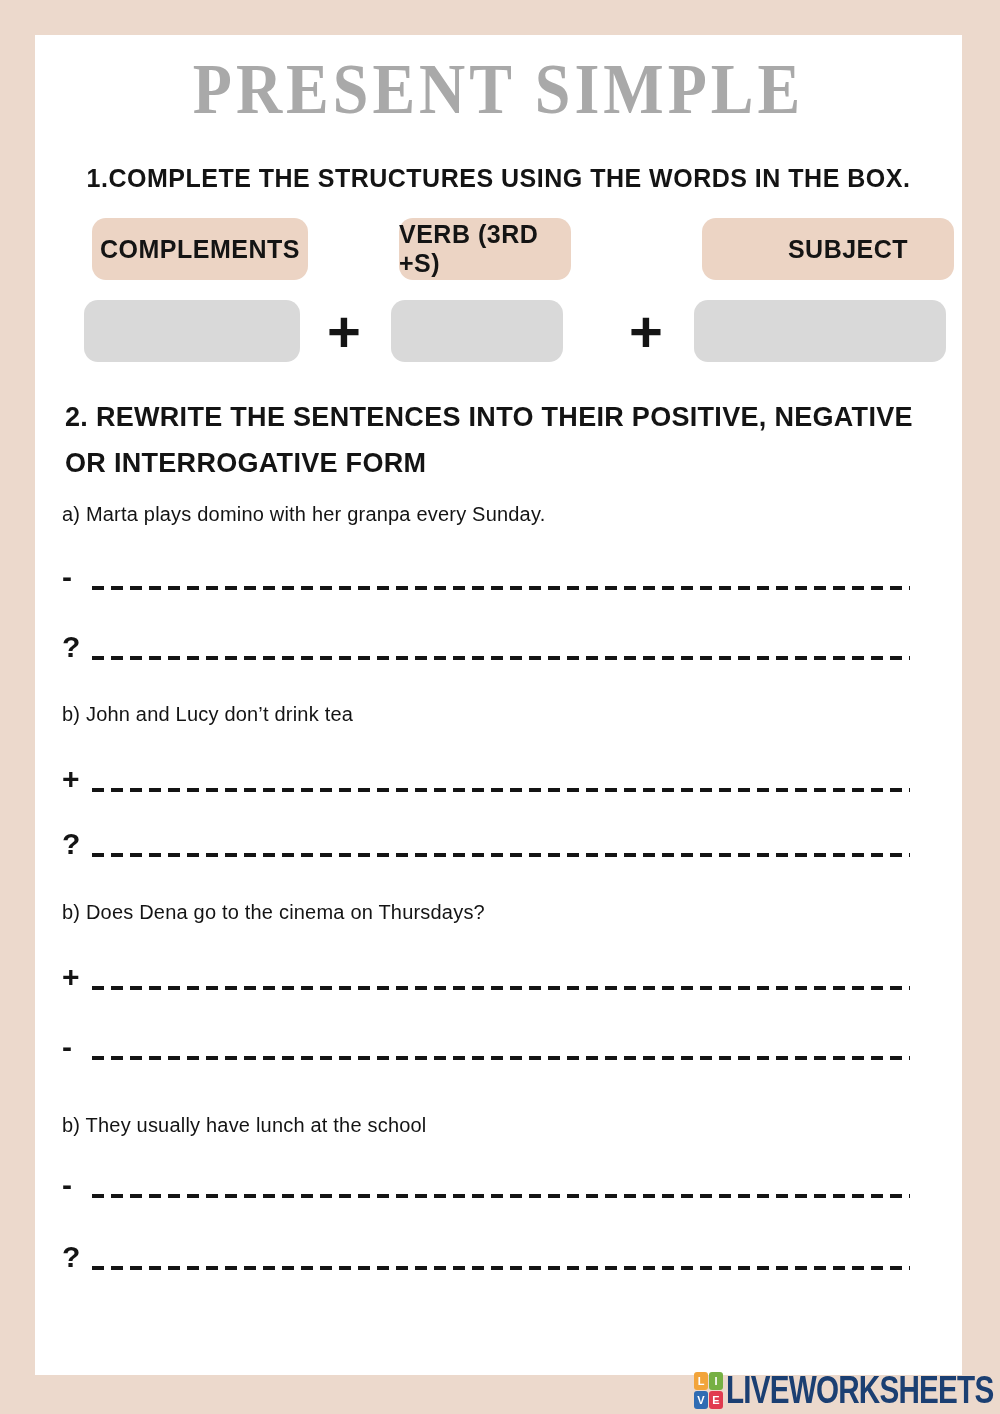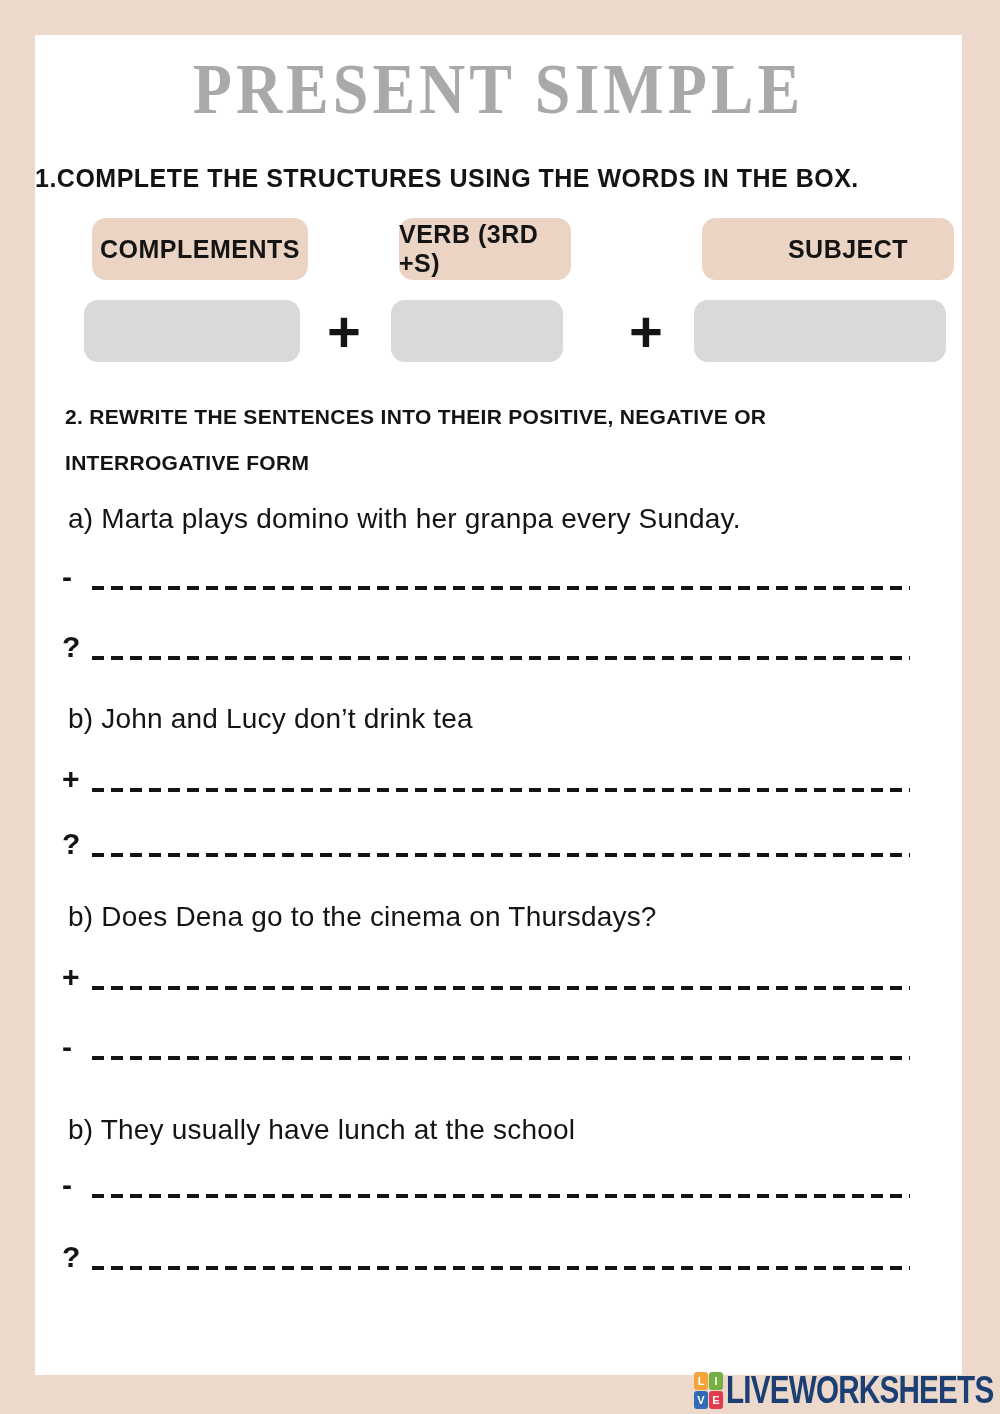--- a/index.html
+++ b/index.html
@@ -20,21 +20,21 @@
     position:absolute;left:35px;top:48px;width:927px;
     text-align:center;
     font-family:"Liberation Serif", serif;
     font-weight:700;font-size:64px;letter-spacing:4px;
     color:#a9a9a9;
     transform:scaleY(1.12);transform-origin:center top;
     white-space:nowrap;
   }
   
   .instr1{
-    position:absolute;left:35px;top:164px;width:803px;
+    position:absolute;left:35px;top:164px;width:927px;
     text-align:center;font-size:25px;font-weight:600;
     letter-spacing:.5px;color:#141414;white-space:nowrap;
   }
   .word-box{
     position:absolute;top:218px;height:62px;
     background:#ecd4c4;border-radius:14px;
     display:flex;align-items:center;justify-content:center;
     font-size:25px;font-weight:600;letter-spacing:.5px;color:#141414;margin-left:8px;
   }
   .wb-0{left:84px;width:216px;}
@@ -47,26 +47,26 @@
   .plus{
     position:absolute;top:300px;height:62px;width:56px;
     display:flex;align-items:center;justify-content:center;
     font-size:58px;font-weight:800;color:#141414;
   }
   .plus-0{left:316px;}
   .plus-1{left:618px;}
   
   .instr2{
     position:absolute;left:65px;top:394px;width:860px;
-    font-size:21px;font-weight:600;letter-spacing:.3px;
+    font-size:27px;font-weight:600;letter-spacing:.3px;
     line-height:46px;color:#141414;
   }
   .sentence{
-    position:absolute;left:68px;width:860px;
-    font-size:28px;color:#141414;letter-spacing:.2px;
+    position:absolute;left:62px;width:860px;
+    font-size:20px;color:#141414;letter-spacing:.2px;
   }
   .s-0{top:503px;}
   .s-1{top:703px;}
   .s-2{top:901px;}
   .s-3{top:1114px;}
   .ans-line{
     position:absolute;left:62px;width:848px;height:42px;
   }
   .ans-line .prefix{
     position:absolute;left:0;bottom:0;

